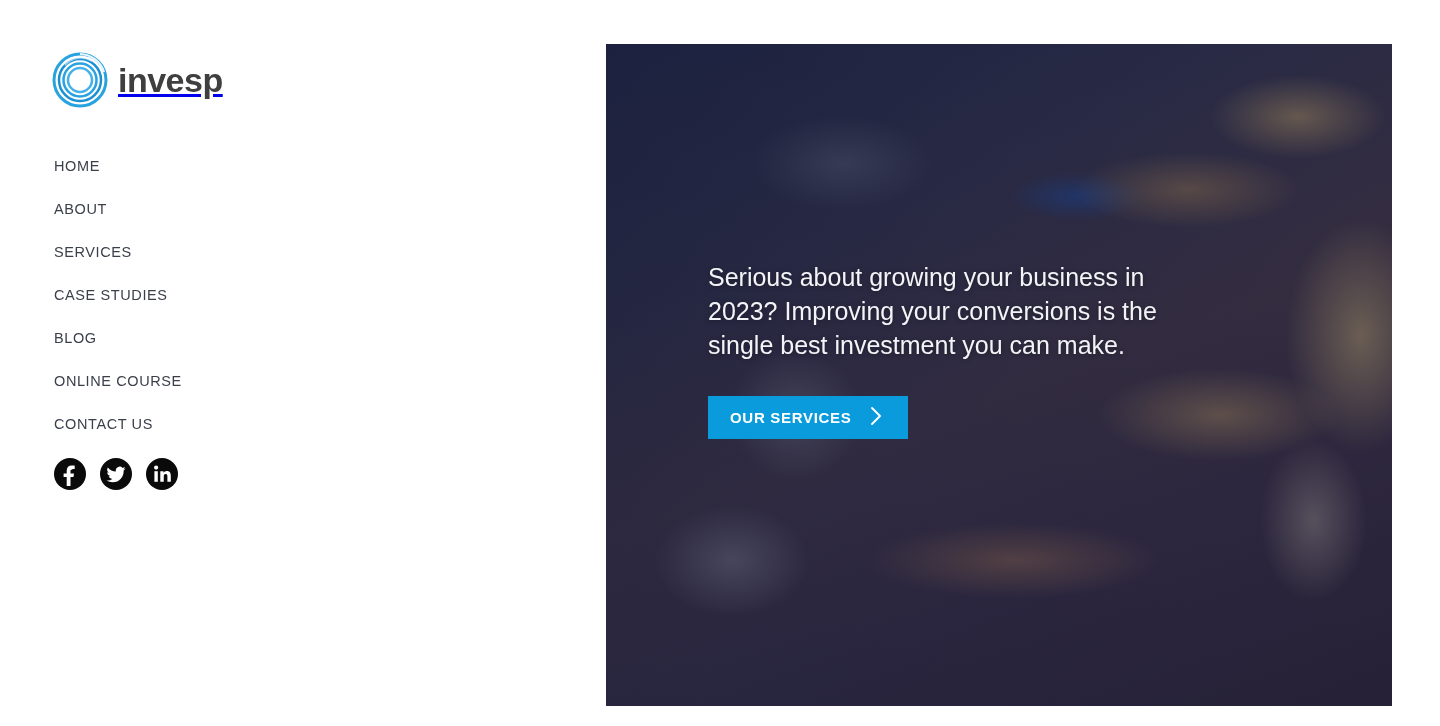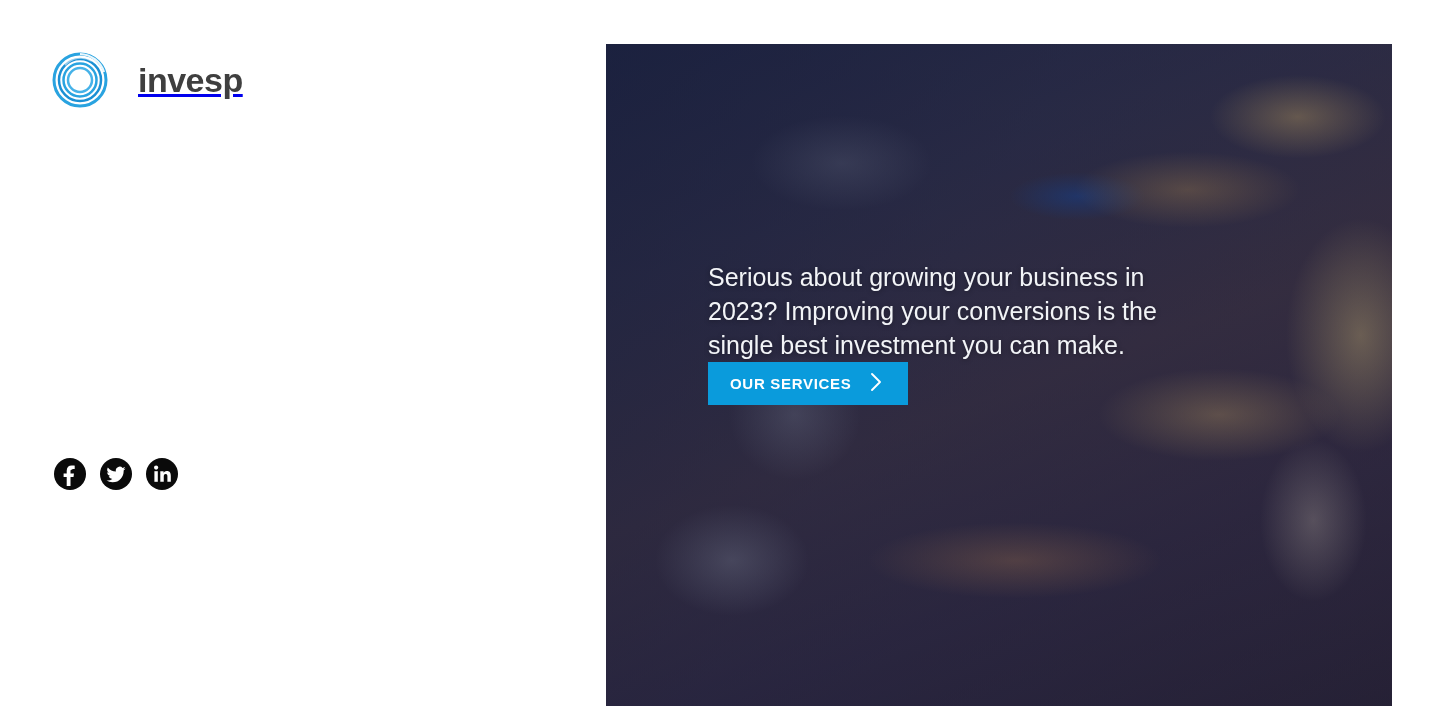--- a/index.html
+++ b/index.html
@@ -38,21 +38,20 @@
     gap: 10px;
   }
   .logo-mark { width: 56px; height: 56px; display: block; }
   .logo-text {
     font-size: 34px;
     font-weight: bold;
     color: #3f3f3f;
     letter-spacing: -0.5px;
     line-height: 1;
     font-family: "Liberation Sans", sans-serif;
-    margin-left: 20px;
   }
 
   .nav {
     position: absolute;
     left: 54px;
     top: 158px;
     width: 190px;
   }
   .nav-item {
     display: block;
@@ -211,20 +210,21 @@
   .hero-para {
     margin-top: 28px;
     font-size: 25px;
     font-weight: 300;
     color: #f2f4f7;
     line-height: 34px;
     width: 500px;
     text-shadow: 0 1px 5px rgba(0,0,0,0.35);
   }
   .cta {
+    margin-top: 34px;
     display: inline-flex;
     align-items: center;
     gap: 16px;
     background: #0a9bdc;
     padding: 8px 22px;
     height: 43px;
     border: none;
     cursor: pointer;
     text-decoration: none;
   }
@@ -248,20 +248,29 @@
         <circle cx="28" cy="28" r="26" fill="none" stroke="#29a3e0" stroke-width="3"></circle>
         <circle cx="28" cy="28" r="21" fill="none" stroke="#1b90d4" stroke-width="2.5"></circle>
         <circle cx="28" cy="28" r="16.5" fill="none" stroke="#29a3e0" stroke-width="2.5"></circle>
         <circle cx="28" cy="28" r="12" fill="none" stroke="#46b2e8" stroke-width="2.5"></circle>
         <path d="M28 2 A26 26 0 0 1 52 20" fill="none" stroke="#ffffff" stroke-width="2.2" opacity="0.9"></path>
         <path d="M13 13 A21 21 0 0 1 40 9" fill="none" stroke="#ffffff" stroke-width="2" opacity="0.55"></path>
       </svg>
       <span class="logo-text">invesp</span>
     </a>
 
+    <nav class="nav">
+      <a class="nav-item" href="#">HOME</a>
+      <a class="nav-item" href="#">ABOUT</a>
+      <a class="nav-item" href="#">SERVICES</a>
+      <a class="nav-item" href="#">CASE STUDIES</a>
+      <a class="nav-item" href="#">BLOG</a>
+      <a class="nav-item" href="#">ONLINE COURSE</a>
+      <a class="nav-item" href="#">CONTACT US</a>
+    </nav>
 
     <div class="social">
       <a class="social-icon" href="#">
         <svg width="32" height="32" viewBox="0 0 32 32">
           <path fill="#ffffff" d="M18.6 10.9h2.1V7.7c-.4-.05-1.6-.17-3-.17-3 0-5 1.85-5 5.25v2.6h-3.1v3.6h3.1v9.1h3.8v-9.1h3l.47-3.6h-3.47v-2.24c0-1.04.28-1.75 1.77-1.75z"></path>
         </svg>
       </a>
       <a class="social-icon" href="#">
         <svg width="32" height="32" viewBox="0 0 32 32">
           <path fill="#ffffff" d="M25.6 10.6c-.7.32-1.46.53-2.25.63.81-.49 1.43-1.26 1.72-2.17-.76.45-1.6.78-2.49.95a3.9 3.9 0 0 0-6.68 3.57 11.1 11.1 0 0 1-8.06-4.1 3.9 3.9 0 0 0 1.21 5.22 3.9 3.9 0 0 1-1.77-.49v.05a3.92 3.92 0 0 0 3.14 3.84c-.57.16-1.18.18-1.77.07a3.92 3.92 0 0 0 3.65 2.72 7.85 7.85 0 0 1-5.79 1.62 11.07 11.07 0 0 0 6 1.76c7.2 0 11.14-5.97 11.14-11.14l-.01-.51c.77-.55 1.43-1.24 1.96-2.02z"></path>

